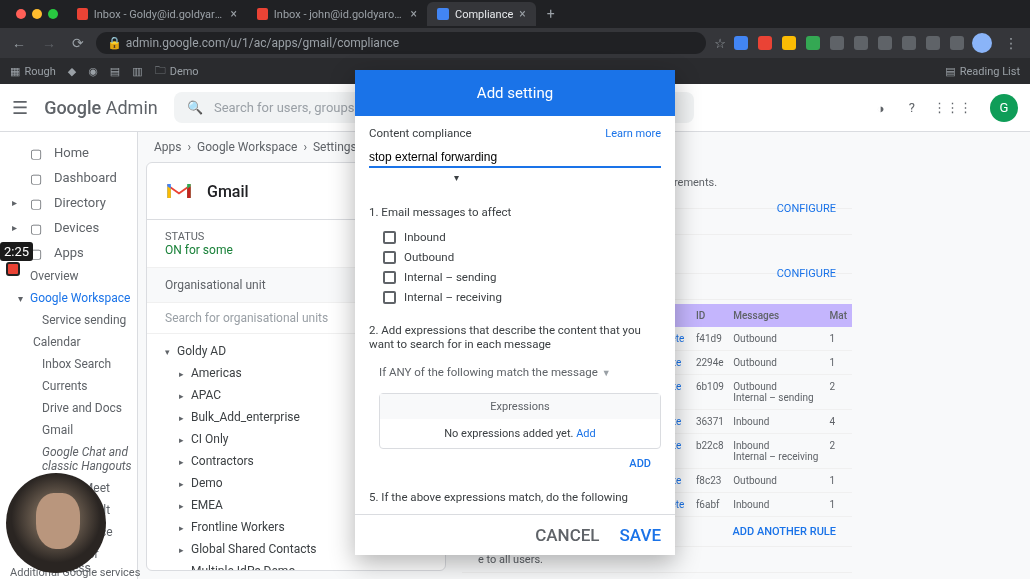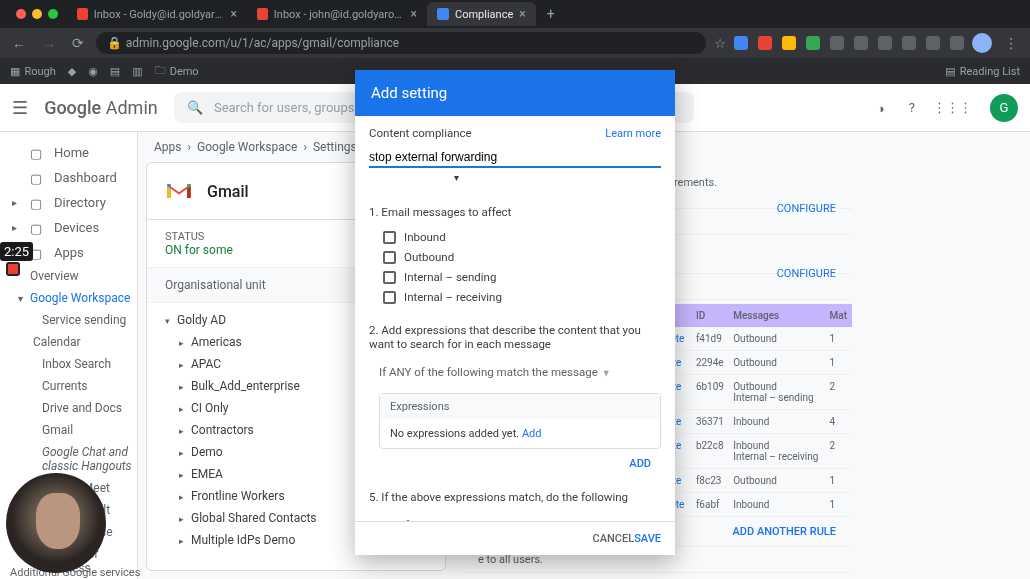--- a/index.html
+++ b/index.html
@@ -65,36 +65,36 @@
 
 .right-col { width: 390px; padding: 8px 0; font-size: 11px; color: #5f6368; position: relative; }
 .row-block { padding: 6px 16px; border-bottom: 1px solid #efefef; }
 .configure { color: #1a73e8; font-size: 11px; float: right; }
 .rules-table { width: 100%; font-size: 10px; border-collapse: collapse; margin-top: 4px; }
 .rules-table th { text-align: left; font-weight: 500; color: #5f6368; padding: 6px 4px; background: #c4b5fd; }
 .rules-table td { padding: 6px 4px; border-bottom: 1px solid #f0f0f0; vertical-align: top; }
 .action-link { color: #1a73e8; }
 .add-rule { text-align: right; color: #1a73e8; padding: 8px 16px; font-weight: 500; font-size: 11px; }
 .modal { position: absolute; left: 355px; top: 70px; width: 320px; height: 485px; background: #fff; box-shadow: 0 8px 24px rgba(0,0,0,.3); display: flex; flex-direction: column; z-index: 1000; }
-.modal-title { background: #1a73e8; color: #fff; padding: 14px 16px; font-size: 15px; }
+.modal-title { background: #1a73e8; color: #fff; padding: 14px 16px; font-size: 15px; text-align: center; }
 .modal-body { flex: 1; overflow: auto; padding: 10px 14px 0; font-size: 11.5px; color: #3c4043; }
 .mb-row { display: flex; justify-content: space-between; align-items: center; }
 .learn { color: #1a73e8; font-size: 11px; }
 .desc-input { width: 100%; border: none; border-bottom: 2px solid #1a73e8; padding: 4px 0 2px; font-size: 12px; outline: none; margin: 6px 0 16px; }
 .section-num { margin: 10px 0 8px; font-size: 11.5px; }
 .cb-row { display: flex; align-items: center; gap: 8px; padding: 3px 14px; font-size: 11.5px; }
 .cb { width: 13px; height: 13px; border: 2px solid #5f6368; border-radius: 2px; }
-.expr-box { border: 1px solid #dadce0; border-radius: 4px; margin: 8px 0 4px 10px; }
+.expr-box { border: 1px solid #dadce0; border-radius: 4px; margin: 8px 0 4px 10px; text-align: center; }
 .expr-head { background: #f8f9fa; padding: 6px 10px; font-size: 11px; color: #5f6368; }
 .expr-body { padding: 8px 10px; font-size: 11px; }
 .add-link { color: #1a73e8; }
 .add-right { text-align: right; padding: 4px 10px 10px; color: #1a73e8; font-size: 11px; font-weight: 500; }
 .sub-sel { color: #5f6368; font-size: 11.5px; padding: 6px 10px; }
 .caret-dn { font-size: 9px; color: #9aa0a6; margin-left: 4px; }
-.modal-actions { border-top: 1px solid #dadce0; padding: 10px 14px; display: flex; justify-content: flex-end; font-size: 11px; }
+.modal-actions { border-top: 1px solid #dadce0; padding: 10px 14px; display: flex; justify-content: flex-end; gap: 20px; font-size: 17px; }
 .btn-cancel { color: #5f6368; font-weight: 500; cursor: pointer; }
 .btn-save { color: #1a73e8; font-weight: 500; cursor: pointer; }
 
 .sel-badge { position: absolute; left: 0; top: 110px; background: #1a1a1a; padding: 2px 4px; font-size: 13px; color: #fff; border-radius: 3px; z-index: 2000; }
 .rec-dot { position: absolute; left: 6px; top: 130px; width: 14px; height: 14px; background: #ea4335; border: 2px solid #222; border-radius: 3px; z-index: 2000; }
 .webcam { position: absolute; left: 6px; bottom: 6px; width: 100px; height: 100px; border-radius: 50%; background: #333 radial-gradient(circle at 50% 45%, #7a6a5a 20%, #2a2522 60%); z-index: 2000; overflow:hidden; }
 .webcam-face { position:absolute; left: 30px; top: 20px; width: 44px; height: 56px; background: #b9967d; border-radius: 40% 40% 45% 45%; }
 .gear { width:14px; height:14px; display:inline-block; }
 </style>
 </head>
@@ -237,20 +237,21 @@
               <path fill="#fbbc04" d="M2 18V8l3 2v8z"></path>
               <path fill="#c5221f" d="M22 18V8l-3 2v8z"></path>
             </svg>
           <h2>Gmail</h2>
         </div>
         <div class="status-row">
           <div class="status-label">STATUS</div>
           <div><span class="status-on">ON for some</span></div>
         </div>
         <div class="ou-head">Organisational unit</div>
+        <div class="ou-search">Search for organisational units</div>
         <div class="ou-tree">
           <div class="ou-item ou-root"><span class="ou-caret">▾</span><span>Goldy AD</span></div>
           <div id="ou-list">
               <div class="ou-item"><span class="ou-caret">▸</span>Americas</div>
               <div class="ou-item"><span class="ou-caret">▸</span>APAC</div>
               <div class="ou-item"><span class="ou-caret">▸</span>Bulk_Add_enterprise</div>
               <div class="ou-item"><span class="ou-caret">▸</span>CI Only</div>
               <div class="ou-item"><span class="ou-caret">▸</span>Contractors</div>
               <div class="ou-item"><span class="ou-caret">▸</span>Demo</div>
               <div class="ou-item"><span class="ou-caret">▸</span>EMEA</div>

